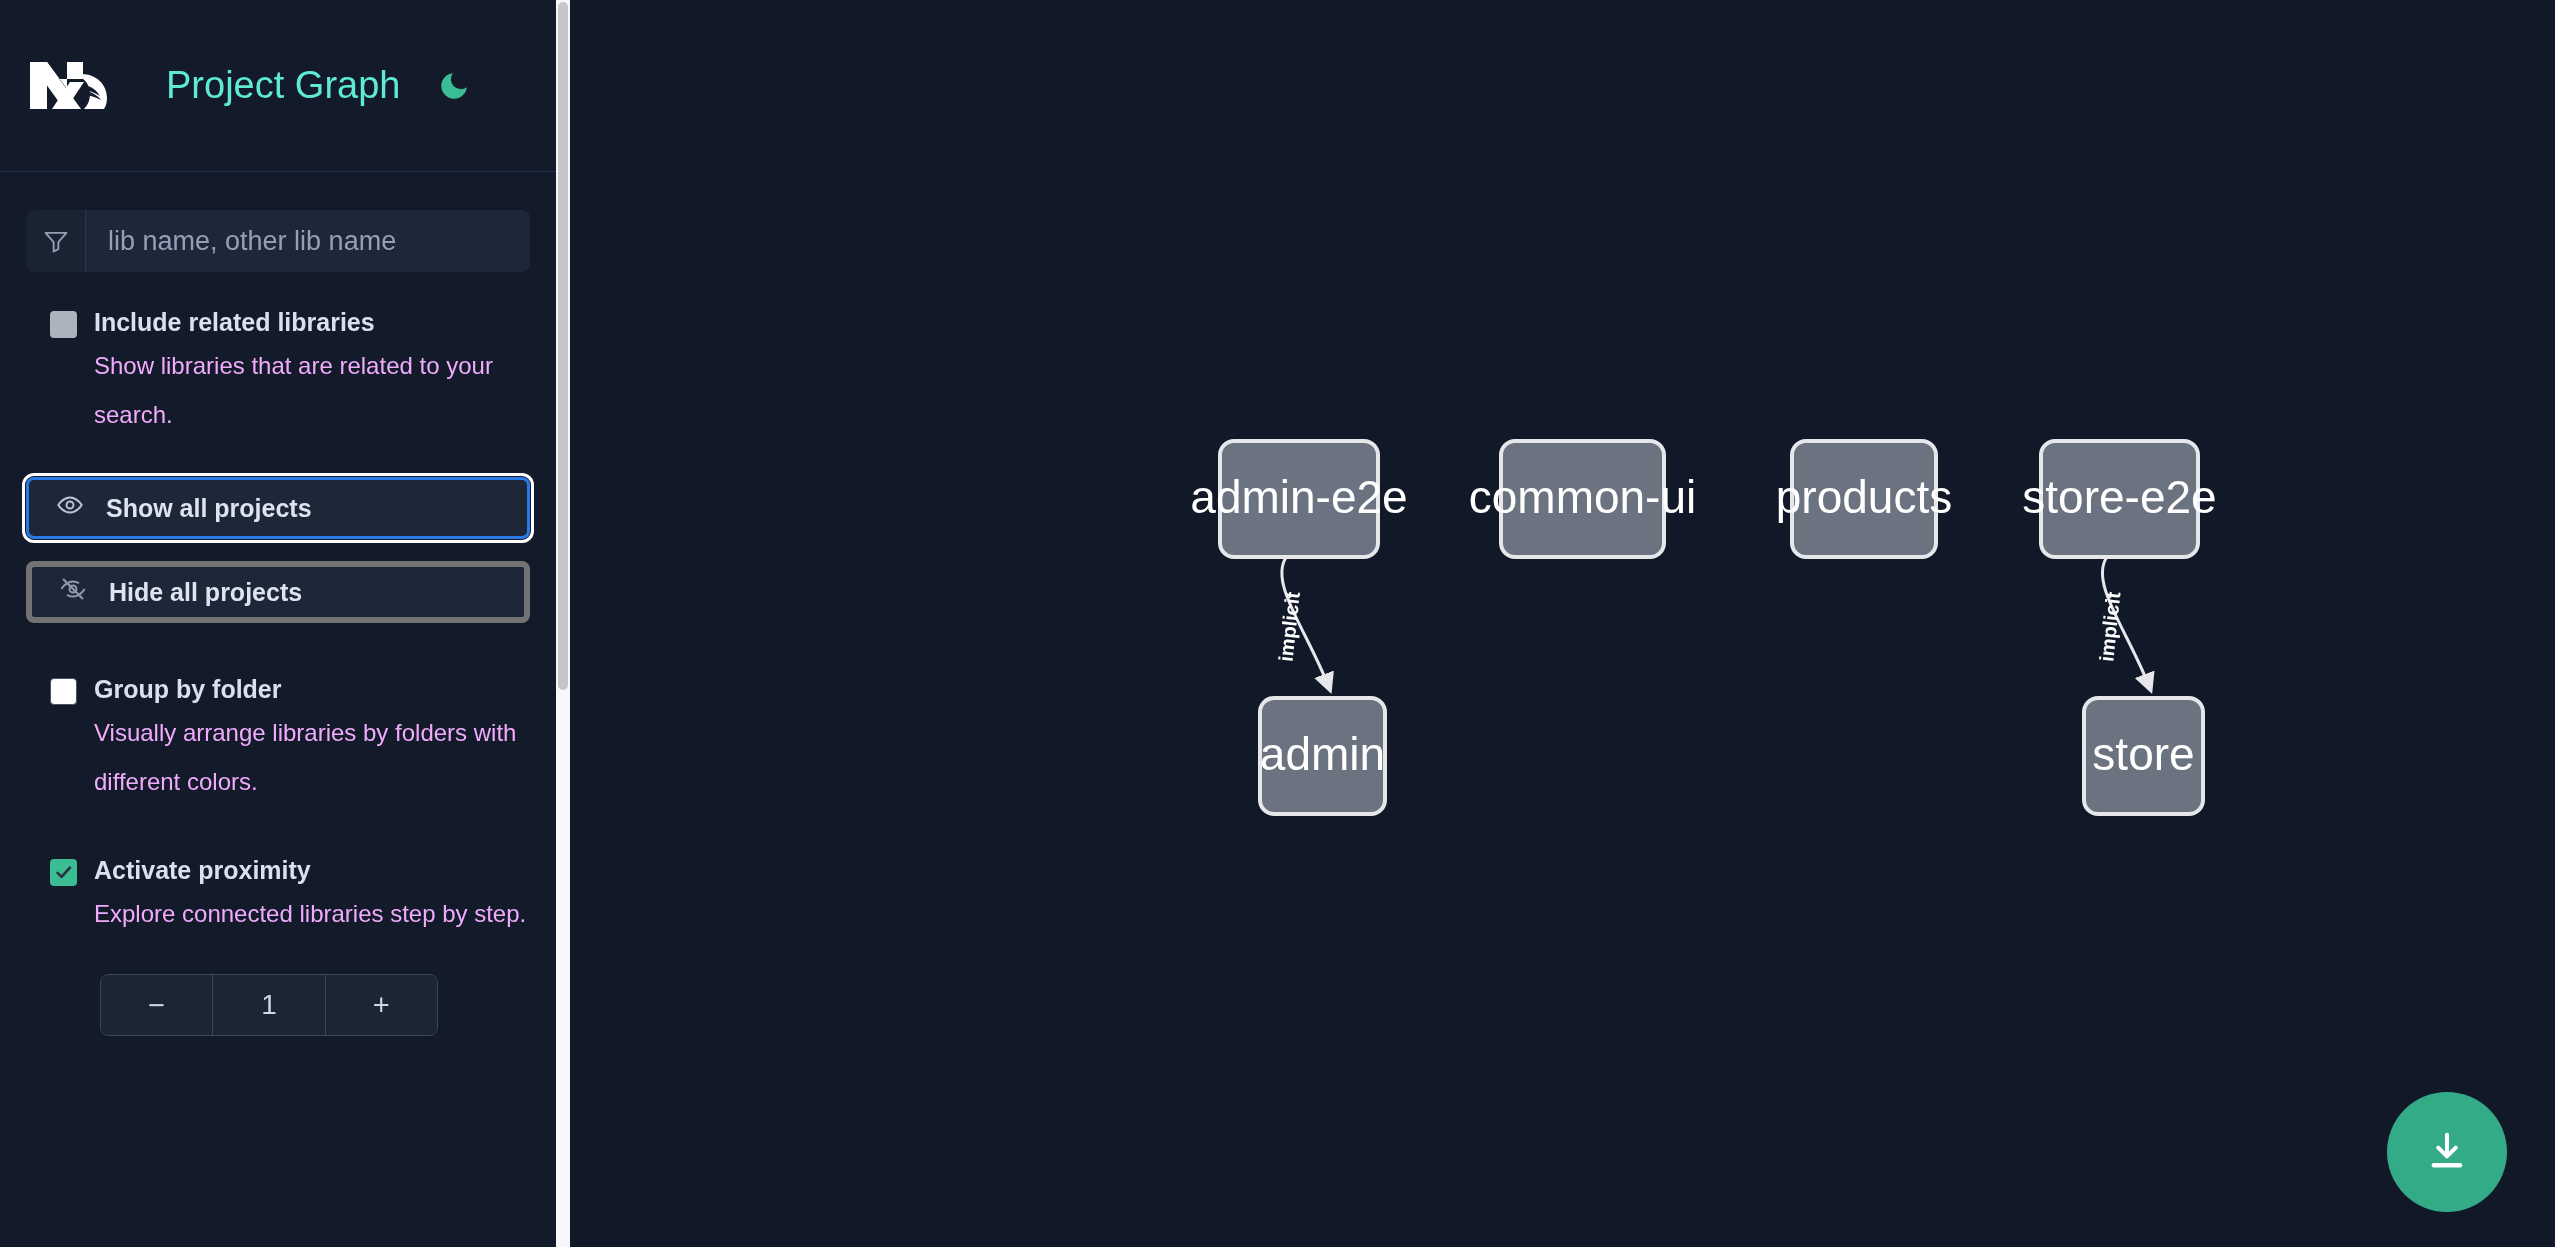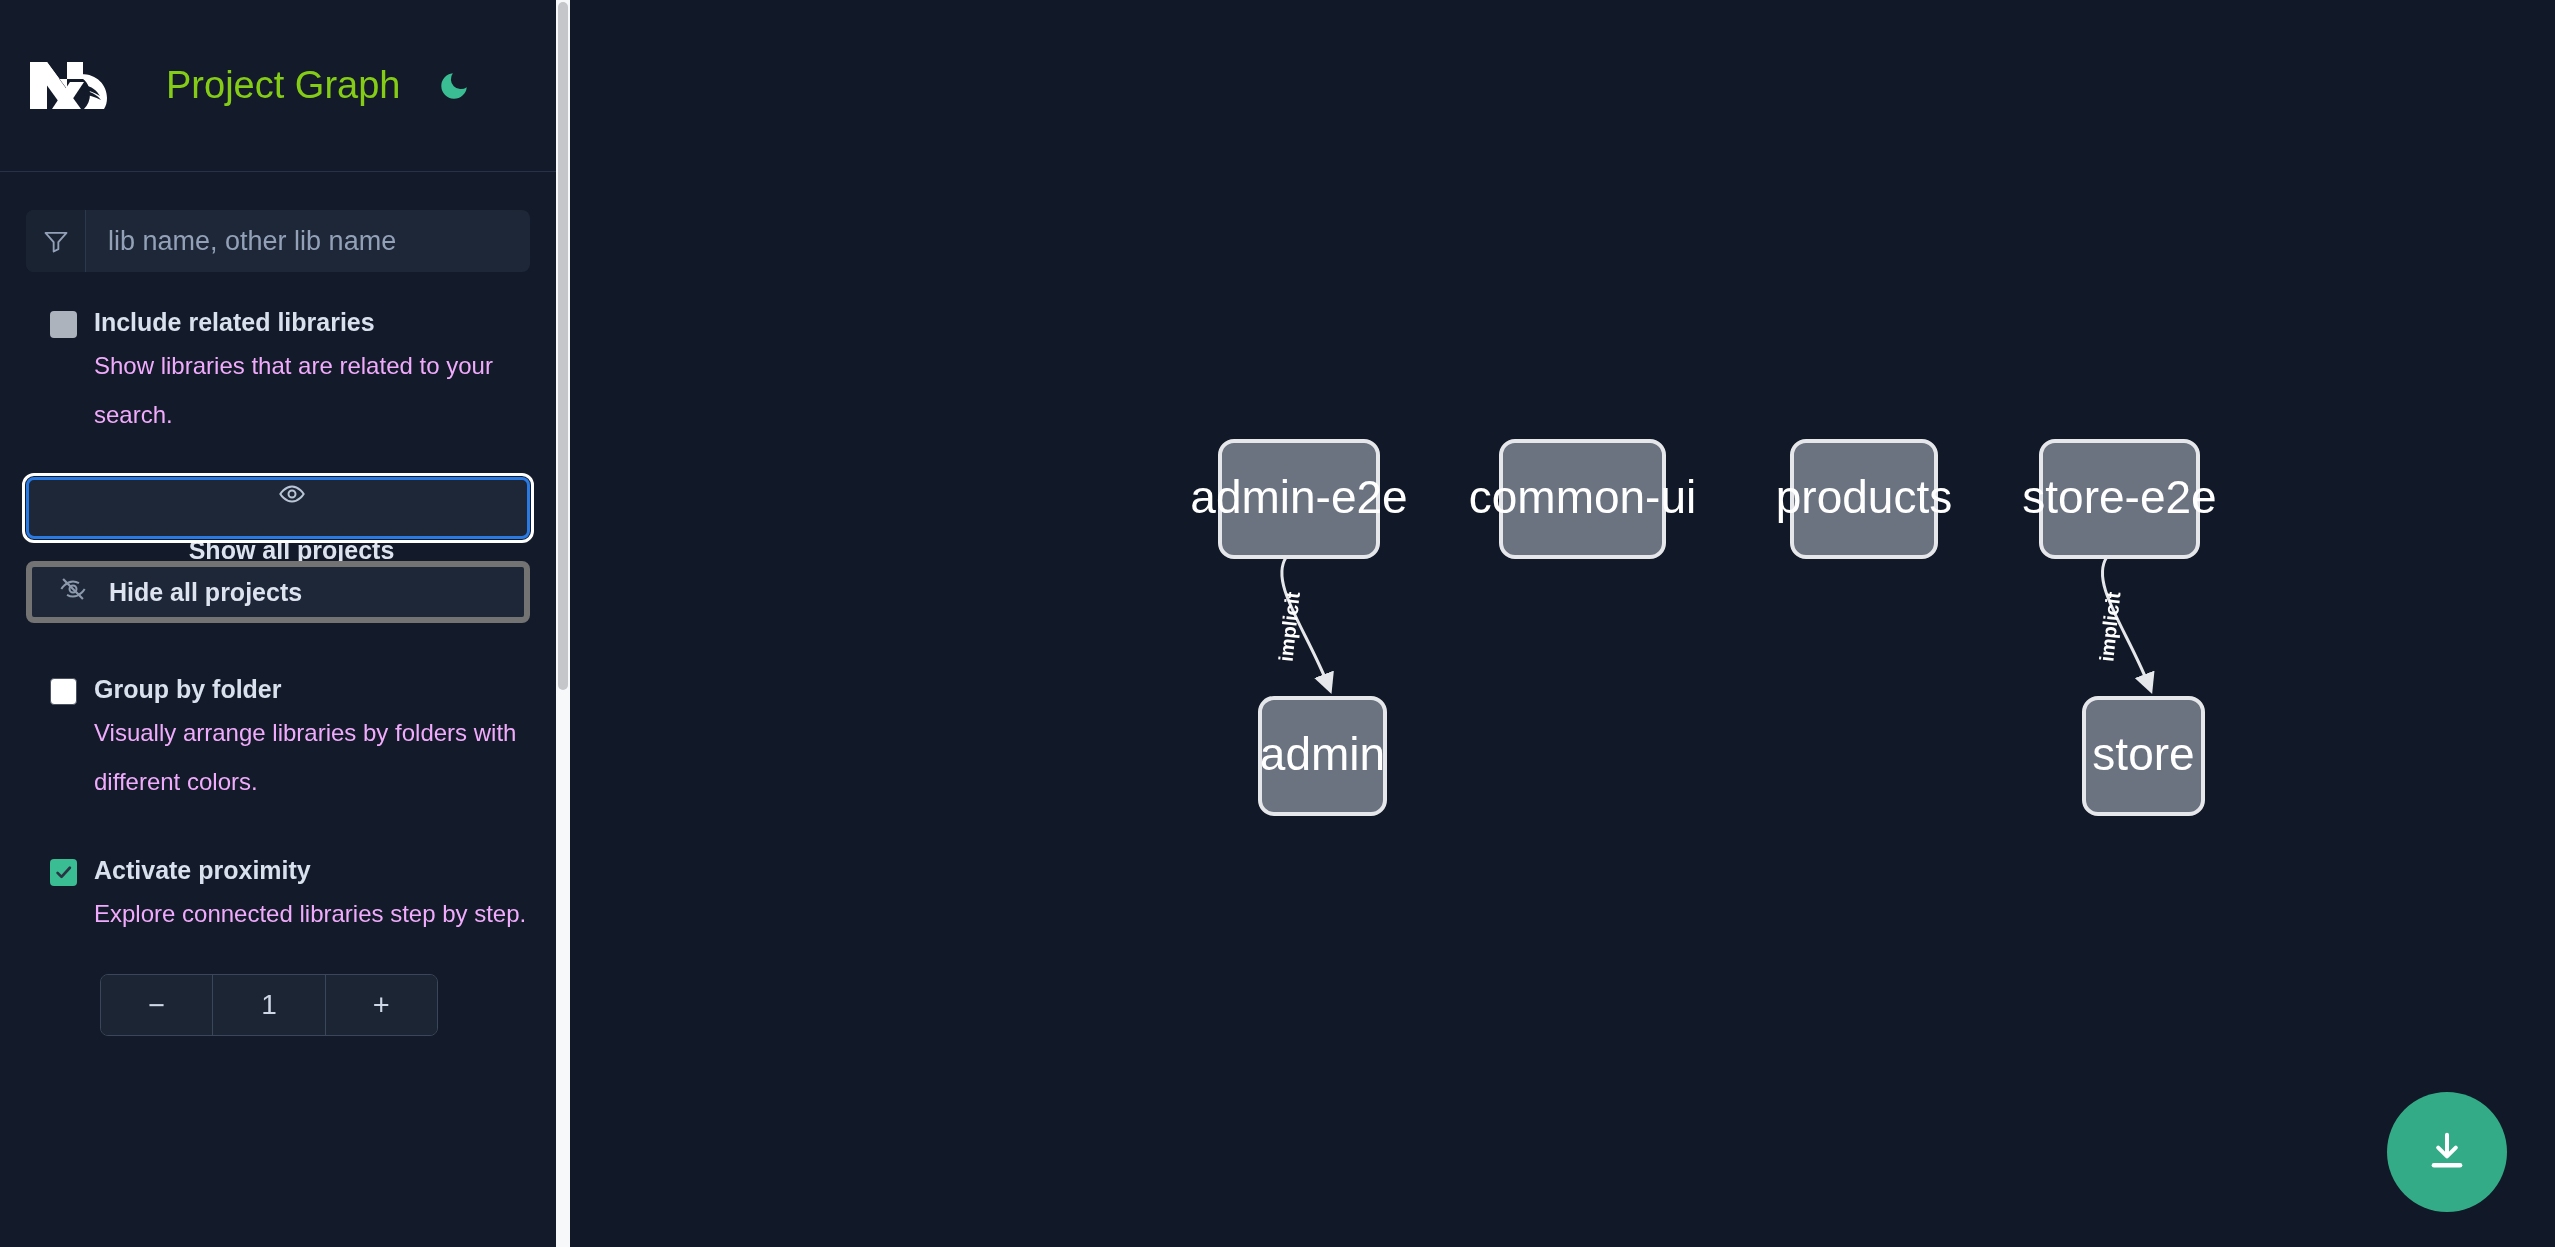--- a/index.html
+++ b/index.html
@@ -31,21 +31,21 @@
 
   .sb-header {
     height: 172px;
     display: flex;
     align-items: center;
     padding-left: 26px;
     border-bottom: 1px solid #26324a;
   }
   .nx-logo { width: 100px; height: 55px; flex: none; }
   .app-title {
-    color: #84cc16;
+    color: #5eead4;
     font-size: 38px;
     font-weight: 400;
     margin-left: 40px;
     white-space: nowrap;
   }
   .theme-toggle {
     margin-left: 32px;
     width: 44px; height: 44px;
     display: flex; align-items: center; justify-content: center;
     cursor: pointer;
@@ -149,21 +149,20 @@
     color: #dde4f0;
     font-size: 25px;
     font-weight: bold;
     font-family: "Liberation Sans", sans-serif;
     cursor: pointer;
   }
   .sb-btn.focused {
     border: 3px solid #2a7ae4;
     outline: 3px solid #ffffff;
     outline-offset: 1px;
-    flex-direction: column;
   }
   .sb-btn + .sb-btn { margin-top: 22px; }
   .sb-btn svg { flex: none; }
 
   
   .stepper-wrap { padding: 0 26px; margin-top: 36px; }
   .stepper {
     display: flex;
     width: 338px;
     height: 62px;

